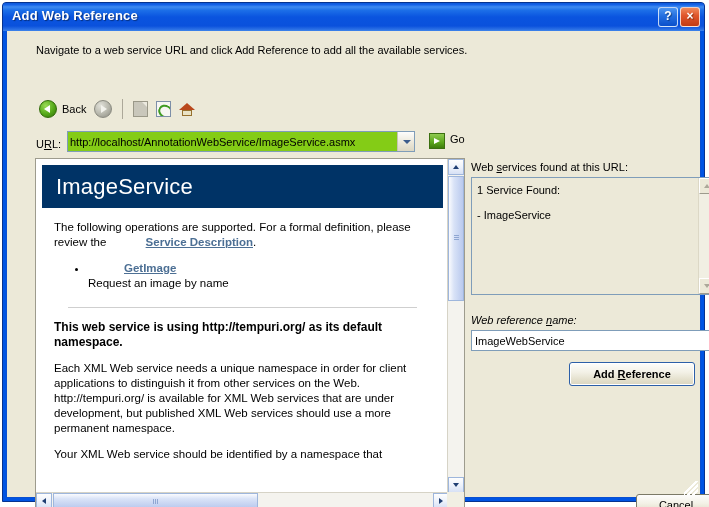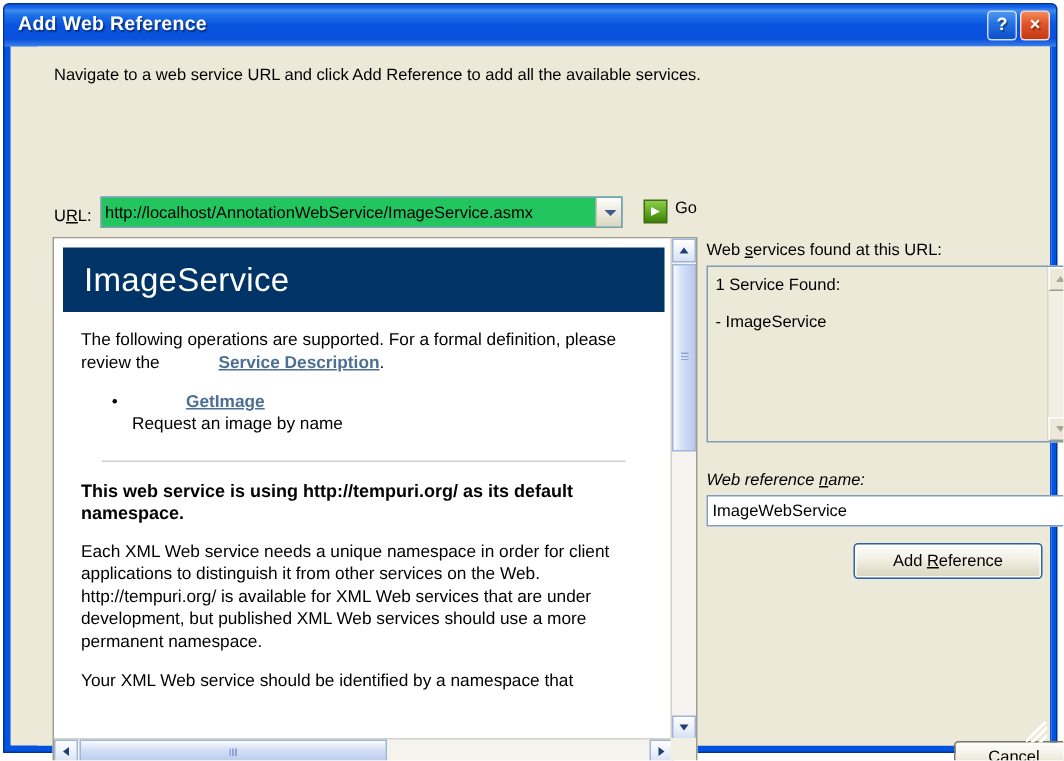--- a/index.html
+++ b/index.html
@@ -230,21 +230,21 @@
   
   .url-label {
     position: absolute;
     left: 11px; top: 107px;
     font-size: 11px;
   }
   .url-combo {
     position: absolute;
     left: 42px; top: 100px;
     width: 348px; height: 21px;
-    background: #22c55e;
+    background: #84cc16;
     border: 1px solid #7F9DB9;
     box-sizing: border-box;
   }
   .url-combo input {
     position: absolute;
     left: 2px; top: 2px;
     width: 322px; height: 15px;
     border: none;
     outline: none;
     background: transparent;
@@ -565,21 +565,21 @@
     border-radius: 3px;
     cursor: default;
     text-align: center;
     box-sizing: border-box;
     padding: 0;
   }
   .btn-default {
     position: absolute;
     left: 544px; top: 331px;
     width: 126px; height: 24px;
-    font-weight: normal;
+    font-weight: bold;
     border: 1px solid #2C5FA8;
     box-shadow: inset 0 0 0 1px #FFFFFF;
   }
   .btn-cancel {
     position: absolute;
     left: 611px; top: 463px;
     width: 80px; height: 22px;
   }
   .acc { text-decoration: underline; }
 
@@ -606,20 +606,43 @@
         <div class="cap-btn cap-help"><span>?</span></div>
         <div class="cap-btn cap-close"><span>×</span></div>
       </div>
     </div>
 
     <div class="client">
       <div class="client-inner">
 
         <div class="instruction">Navigate to a web service URL and click Add Reference to add all the available services.</div>
 
+        <div class="toolbar">
+          <div class="tb-item">
+            <span class="circ circ-green">
+                <span class="arrow-l"></span>
+              </span>
+            <span class="tb-label">Back</span>
+          </div>
+          <div class="tb-item">
+            <span class="circ circ-gray">
+                <span class="arrow-r dim"></span>
+              </span>
+          </div>
+          <div class="tb-sep"></div>
+          <div class="tb-item">
+            <span class="ico-stop"></span>
+          </div>
+          <div class="tb-item">
+            <span class="ico-refresh"></span>
+          </div>
+          <div class="tb-item">
+            <span class="ico-home"></span>
+          </div>
+        </div>
 
         <div class="url-label"><span>U</span><span class="acc">R</span><span>L:</span></div>
         <div class="url-combo">
           <input type="text" value="http://localhost/AnnotationWebService/ImageService.asmx" style="">
           <div class="combo-btn"></div>
         </div>
         <div class="go-btn">
           <span class="go-ico"></span>
           <span class="go-text">Go</span>
         </div>

